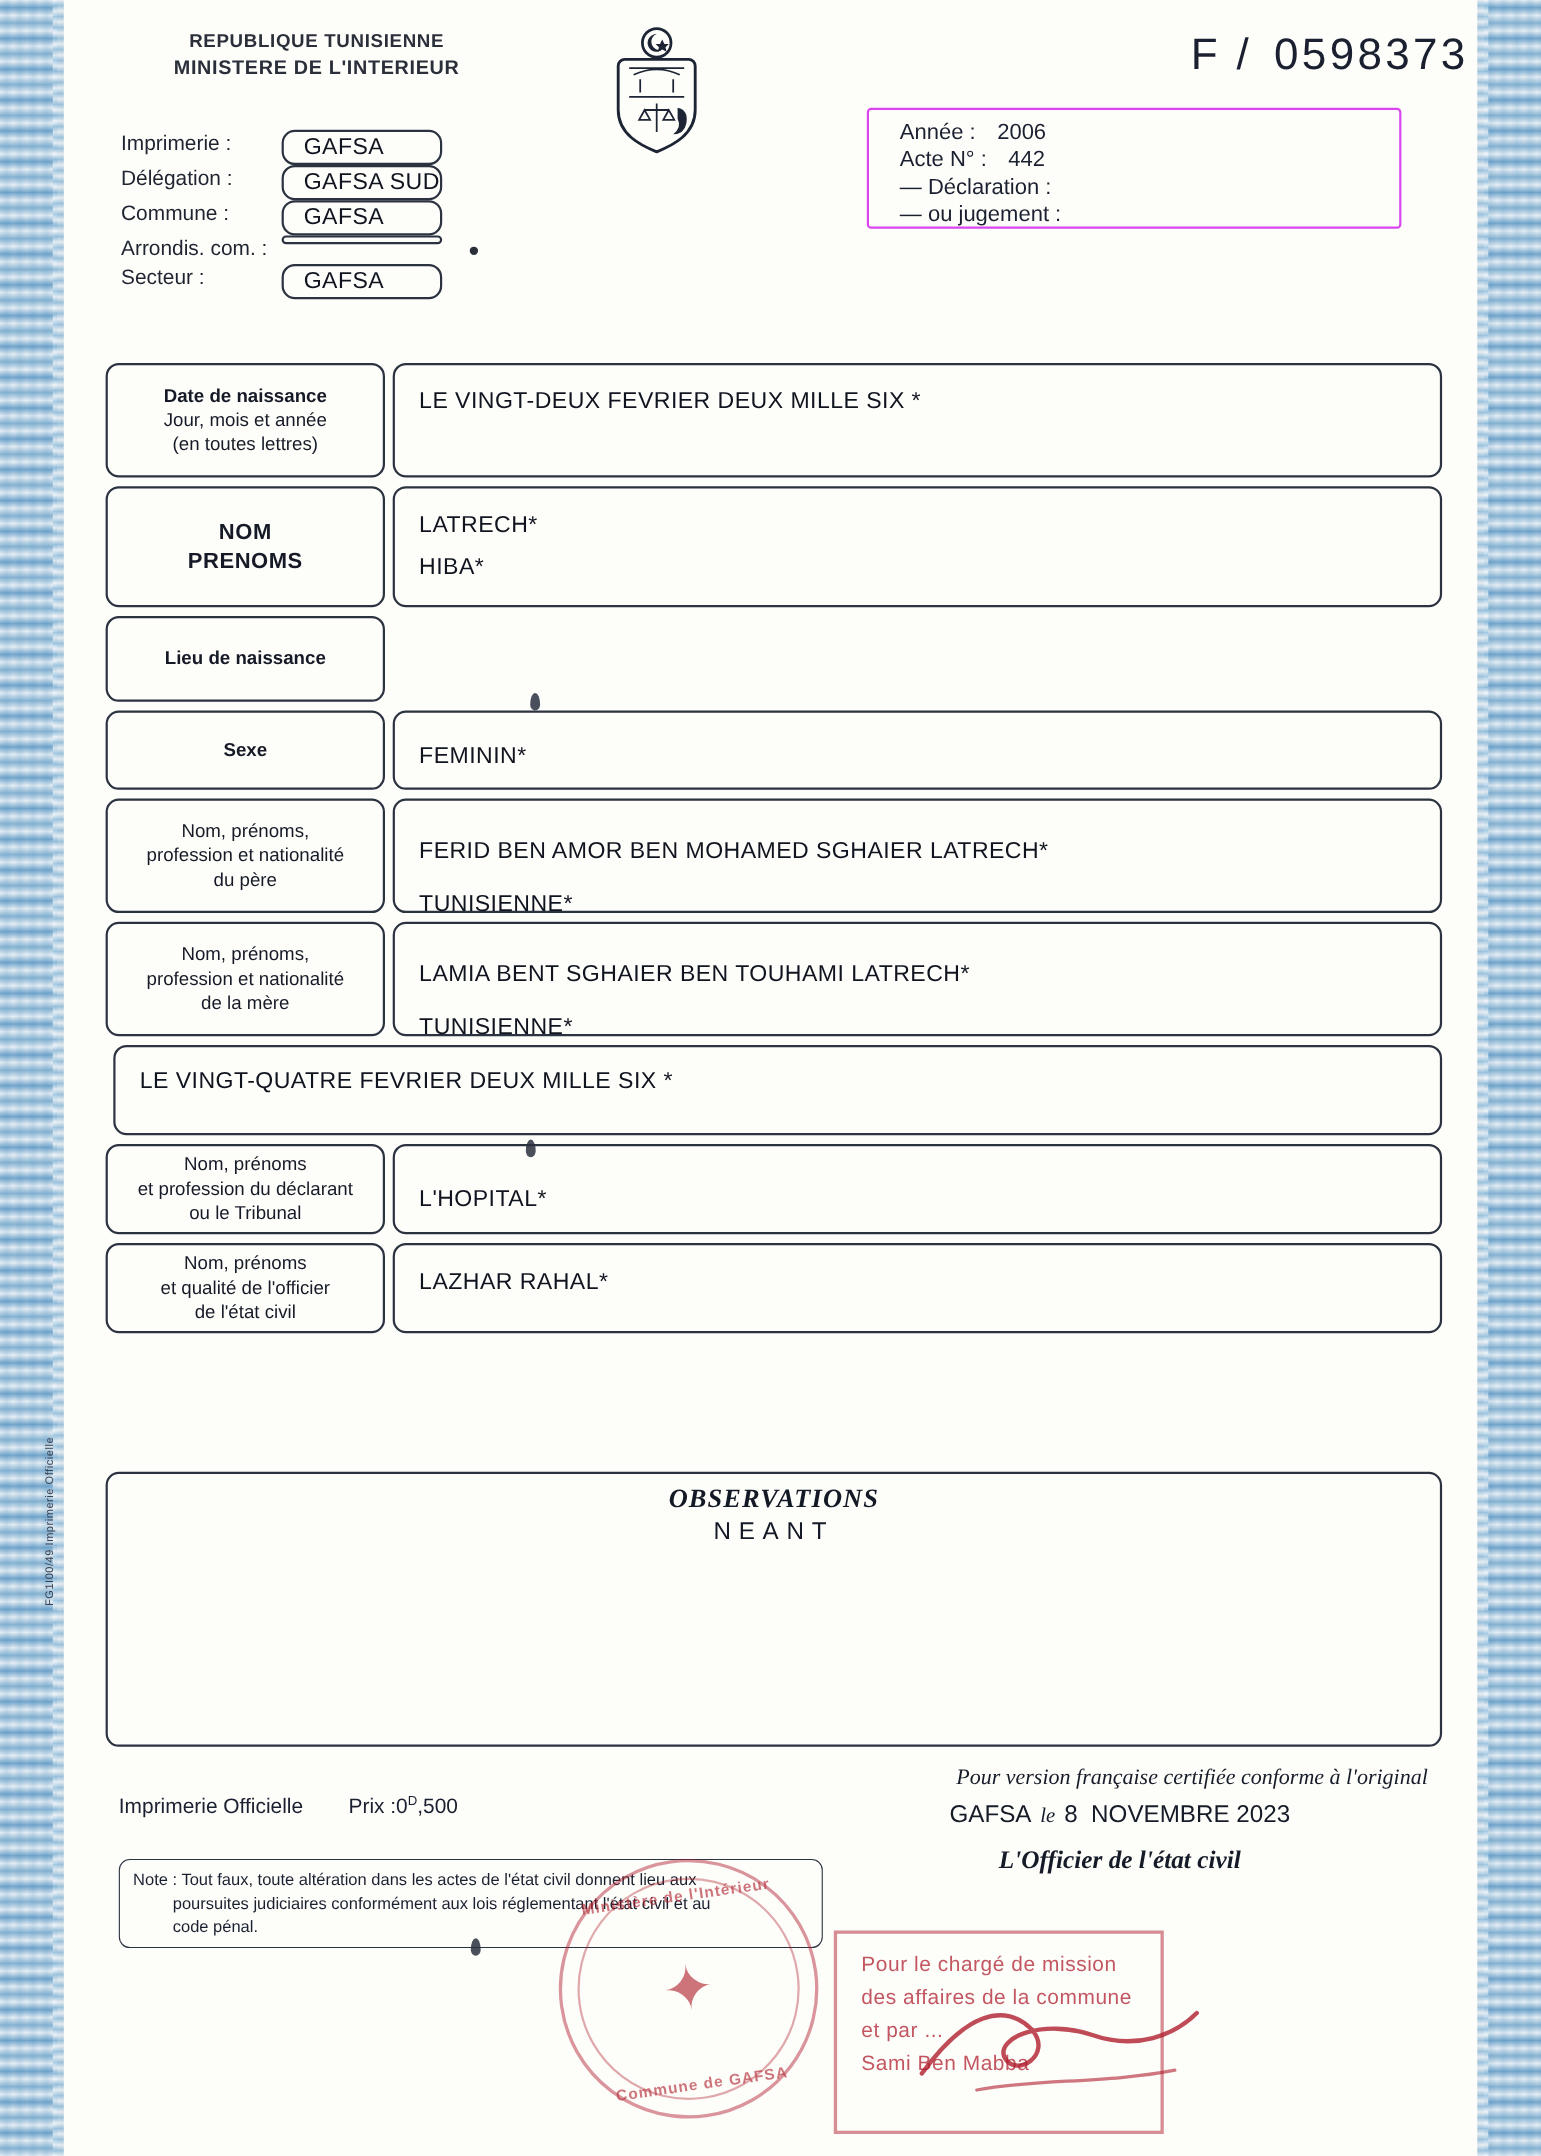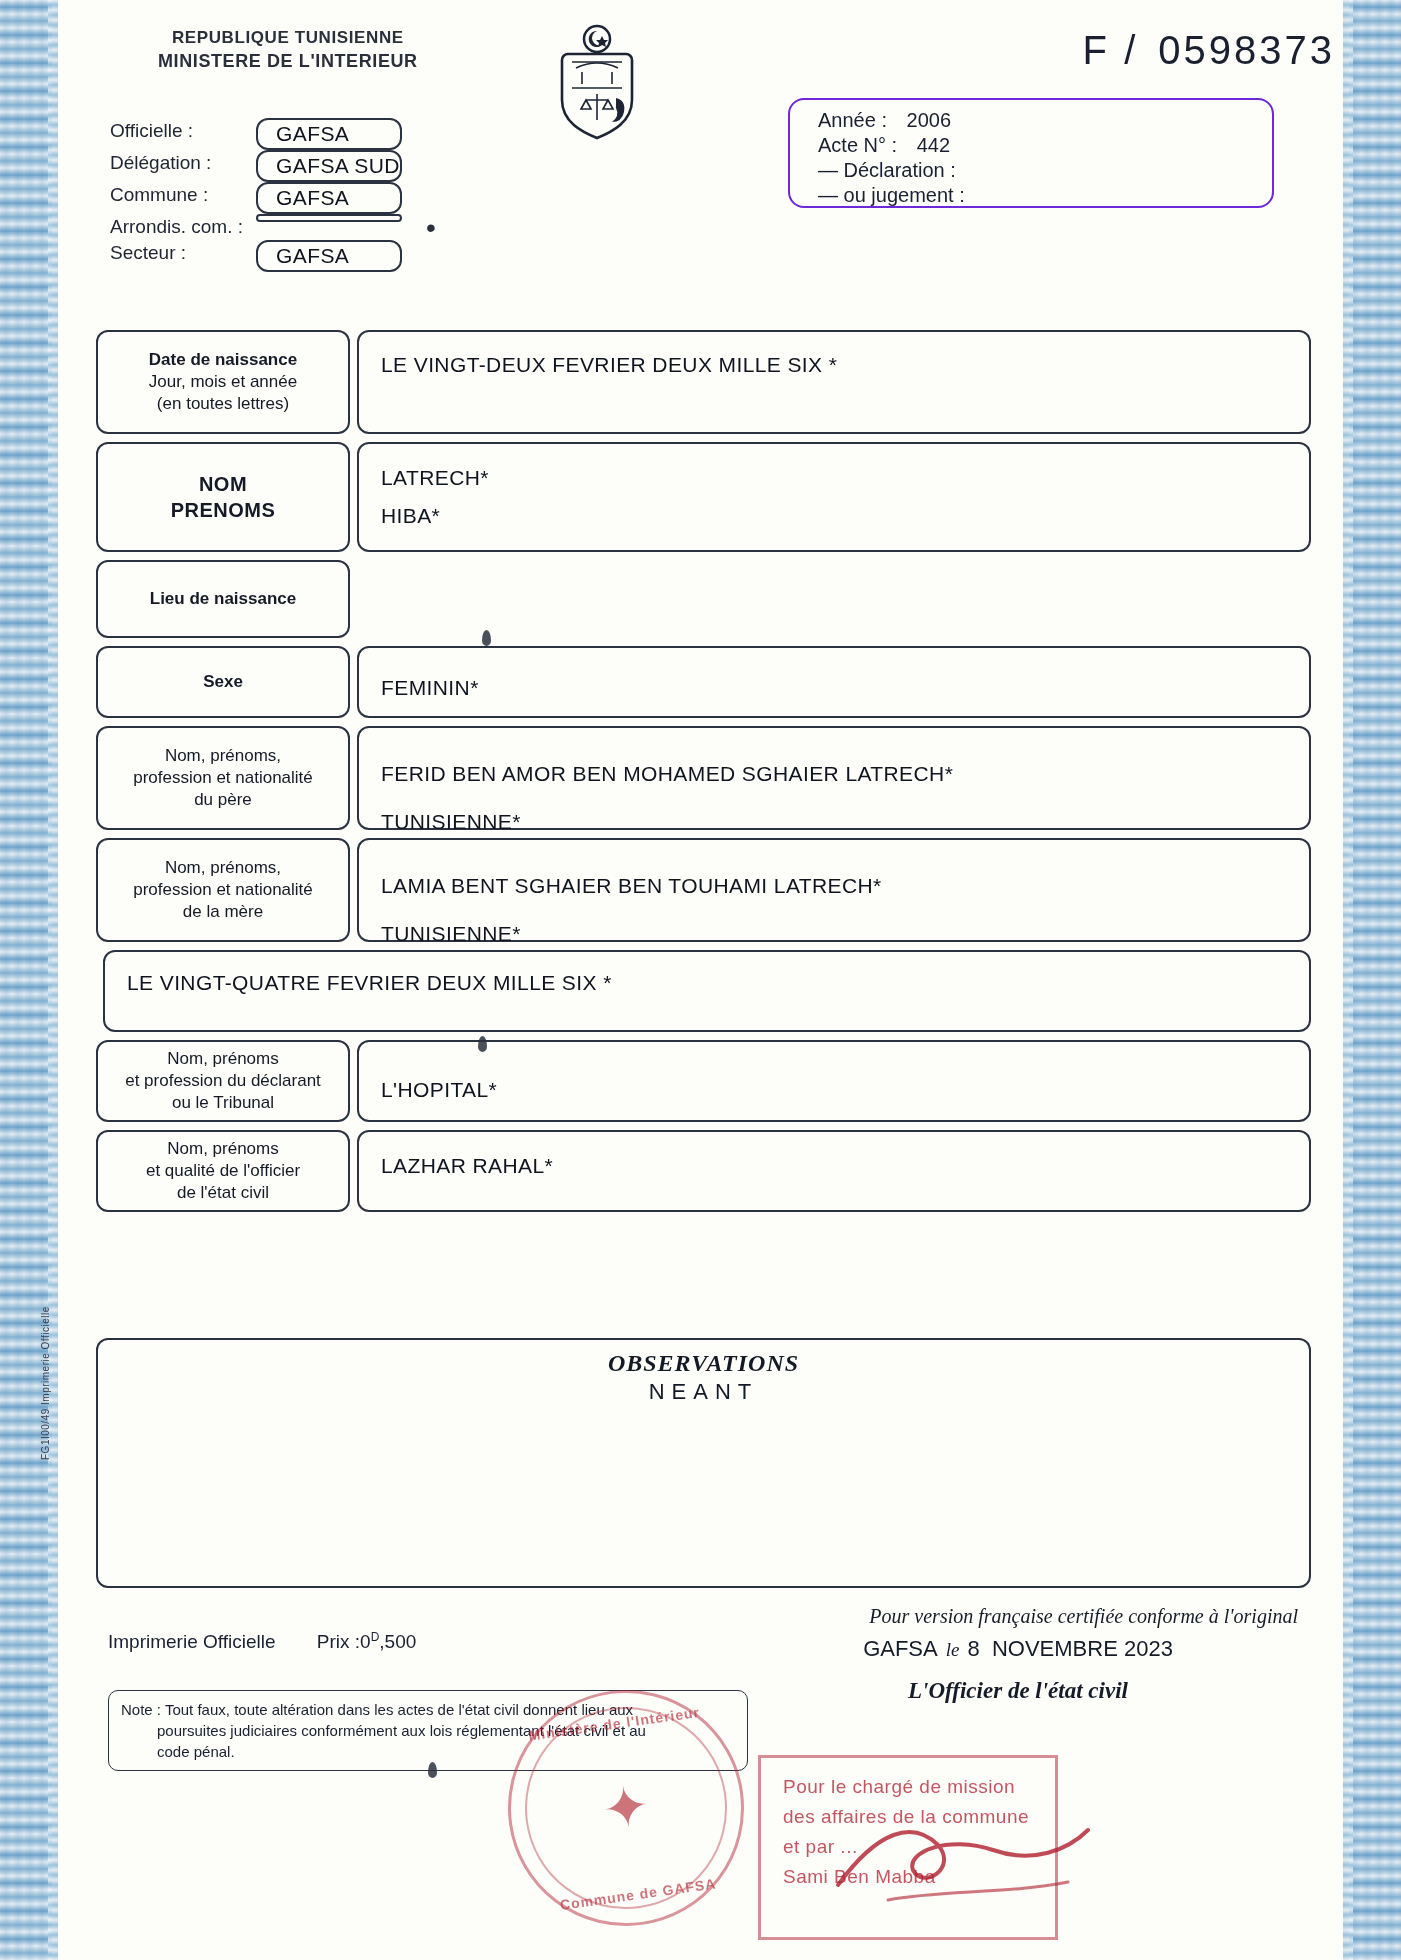--- a/index.html
+++ b/index.html
@@ -156,22 +156,22 @@
     font-family: "Liberation Sans", sans-serif;
   }
   .serial .pfx { margin-right: 20px; }
 
   .actbox {
     position: absolute;
     left: 730px;
     top: 98px;
     width: 486px;
     height: 110px;
-    border: 2px solid #6d28d9;
-    border-radius: 16px;
+    border: 2px solid #d946ef;
+    border-radius: 4px;
     font-size: 20px;
     color: #1b2030;
     padding: 8px 0 0 28px;
     box-sizing: border-box;
     line-height: 25px;
   }
   .actbox .v { margin-left: 14px; }
 
   
   .rows { position: absolute; left: 38px; top: 330px; width: 1215px; }
@@ -397,21 +397,21 @@
 
   <div class="hdr-left">
     <div class="l1">REPUBLIQUE TUNISIENNE</div>
     <div class="l2">MINISTERE DE L'INTERIEUR</div>
   </div>
 
   <div class="locality">
     <table>
       <tbody>
           <tr>
-        <td class="lab">Officielle :</td>
+        <td class="lab">Imprimerie :</td>
         <td class="val">GAFSA</td>
       </tr>
       <tr>
         <td class="lab">Délégation :</td>
         <td class="val">GAFSA SUD</td>
       </tr>
       <tr>
         <td class="lab">Commune :</td>
         <td class="val">GAFSA</td>
       </tr>

